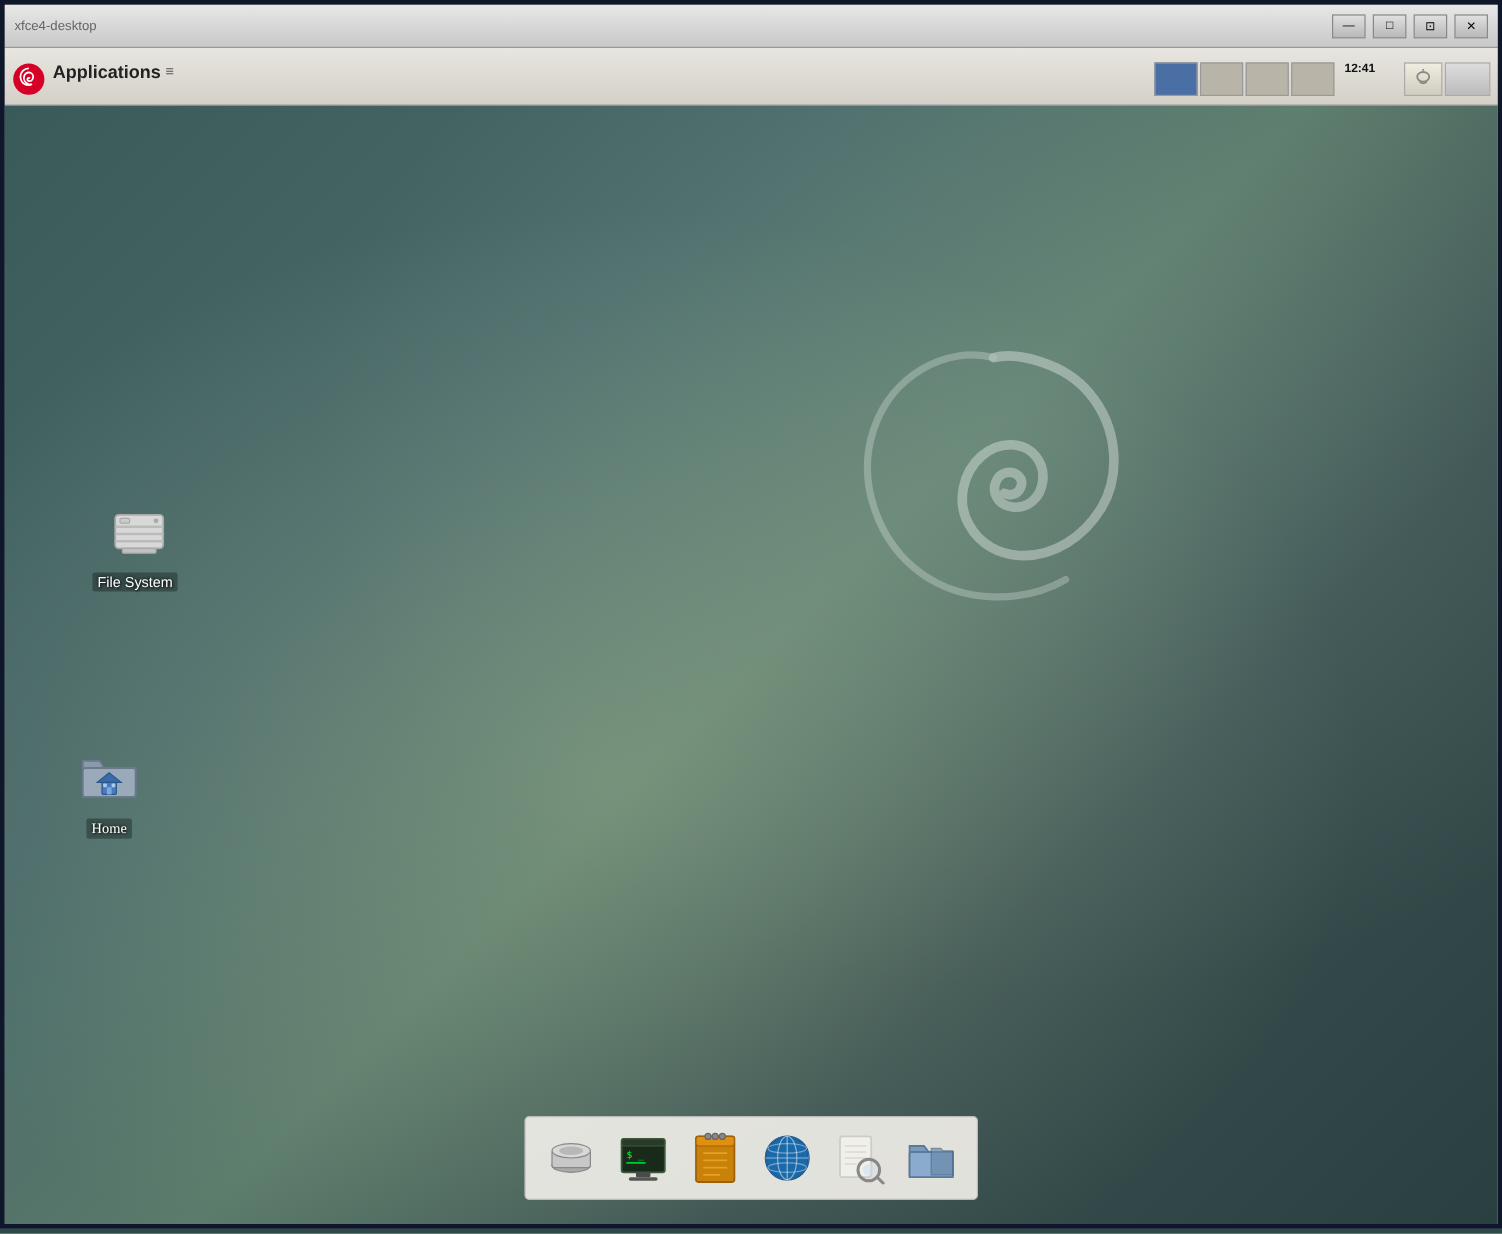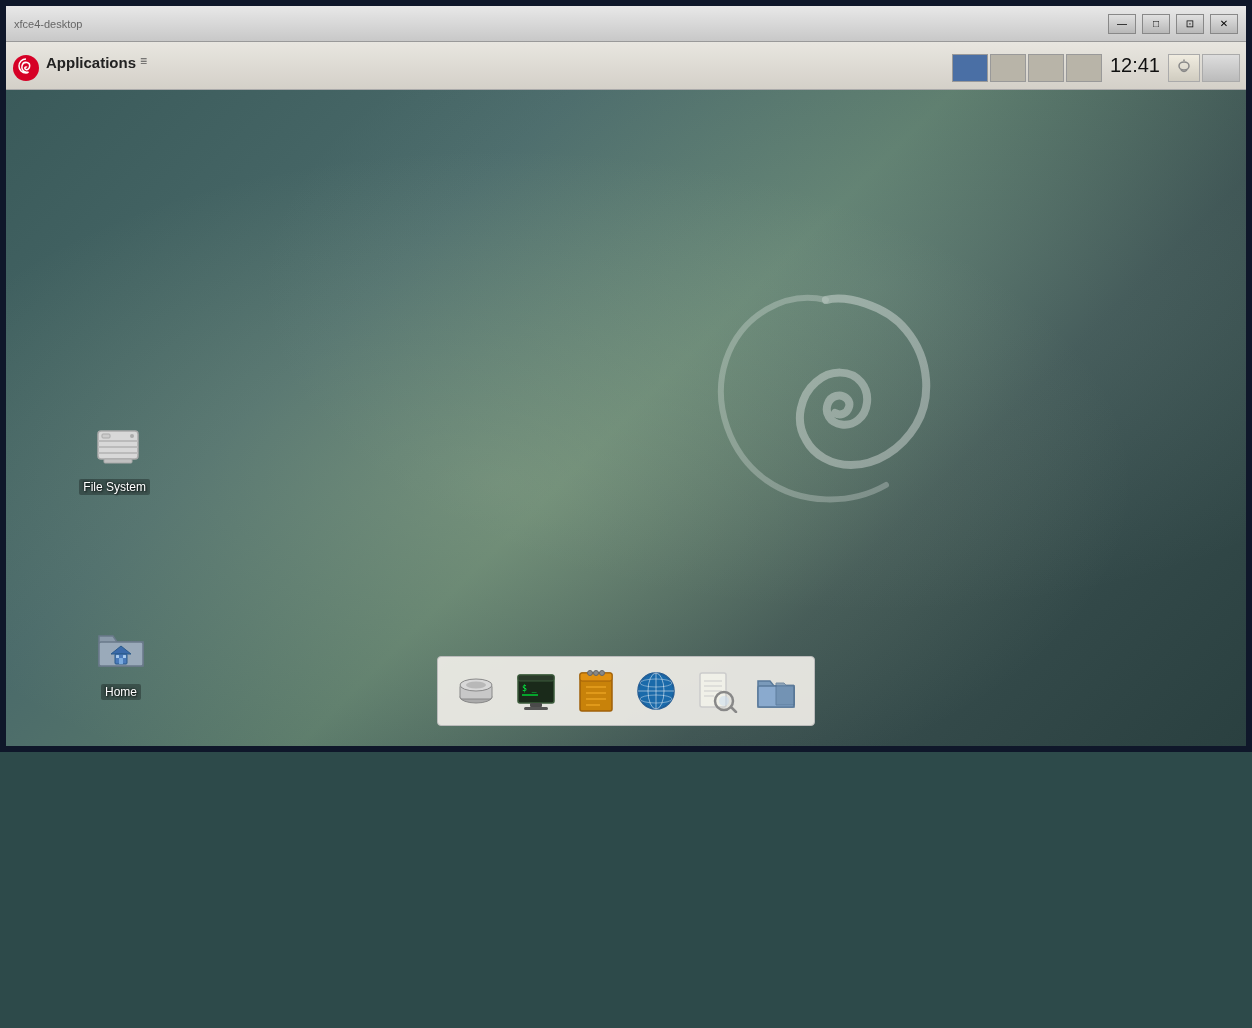--- a/index.html
+++ b/index.html
@@ -1,24 +1,24 @@
 <!DOCTYPE html>
 <html><head>
   <meta charset="utf-8">
   <style>
     * { margin: 0; padding: 0; box-sizing: border-box; }
     body { width: 1252px; height: 1028px; overflow: hidden; font-family: sans-serif; background: #2d4a4a; }
 
     
     .window-frame {
       width: 1252px;
-      height: 752px;
+      height: 1024px;
       display: flex;
       flex-direction: column;
-      border: 6px solid #0f172a;
+      border: 4px solid #0f172a;
       background: #c0c0c0;
     }
 
     
     .title-bar {
       height: 36px;
       background: linear-gradient(to bottom, #e8e8e8, #c8c8c8);
       display: flex;
       align-items: center;
       padding: 0 8px;
@@ -77,24 +77,24 @@
     }
     .workspace-btn {
       width: 36px;
       height: 28px;
       cursor: pointer;
       border: 1px solid #999;
     }
     .workspace-btn.active { background: #4a6fa5; }
     .workspace-btn.inactive { background: #b8b4a8; }
     .panel-clock {
-      font-size: 20px;
-      font-weight: normal;
+      font-size: 10px;
+      font-weight: bold;
       color: #111;
-      margin-right: 8px;
+      margin-right: 24px;
     }
     .panel-notif {
       width: 32px;
       height: 28px;
       background: linear-gradient(to bottom, #f0ece0, #d0ccc0);
       border: 1px solid #aaa;
       cursor: pointer;
       display: flex;
       align-items: center;
       justify-content: center;
@@ -272,21 +272,21 @@
 
           <rect x="12" y="19" width="8" height="4" rx="1" fill="#ccc" stroke="#aaa" stroke-width="1"></rect>
           <circle cx="42" cy="21" r="2" fill="#aaa"></circle>
 
           <rect x="14" y="44" width="28" height="4" rx="1" fill="#c0c0c0" stroke="#aaa" stroke-width="1"></rect>
         </svg>
       </div>
       <span class="icon-label">File System</span>
     </div>
 
-    <div class="desktop-icon" style="left: 70px; top: 520px;">
+    <div class="desktop-icon" style="left: 42px; top: 520px; font-family: Liberation Serif, serif;">
       <div class="icon-img">
         <svg width="56" height="56" viewBox="0 0 56 56">
 
           <path d="M6 20 L6 46 L50 46 L50 22 L24 22 L20 16 L6 16 Z" fill="#8a9aaa" stroke="#6a7a8a" stroke-width="1.5"></path>
 
           <rect x="6" y="22" width="44" height="24" rx="2" fill="#9aaaba" stroke="#6a7a8a" stroke-width="1.5"></rect>
 
           <polygon points="28,26 18,34 38,34" fill="#3a6aaa" stroke="#2a5a8a" stroke-width="1"></polygon>
           <rect x="22" y="34" width="12" height="10" rx="1" fill="#4a7aba" stroke="#2a5a8a" stroke-width="1"></rect>
 

